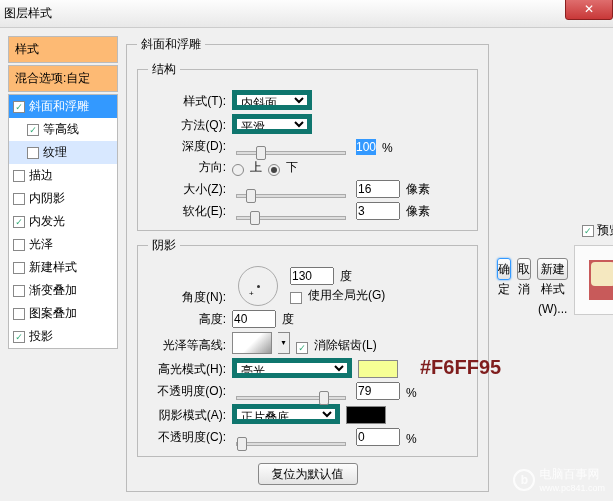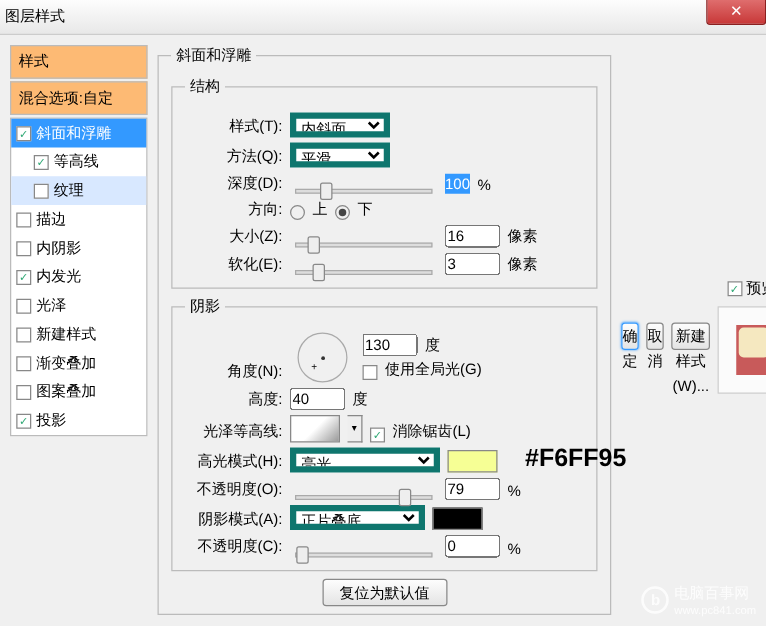--- a/index.html
+++ b/index.html
@@ -35,21 +35,21 @@
 .bluebox{background:#3399ff;color:#fff;padding:1px 0;display:inline-block}
 .rightcol{width:108px;display:flex;flex-direction:row;gap:6px;align-items:center;padding-top:4px}
 .btn{height:22px;border:1px solid #888;background:linear-gradient(#fdfdfd,#e4e4e4);text-align:center;line-height:20px;border-radius:3px}
 .btn.hl{border:1px solid #3399ff;box-shadow:0 0 2px #3399ff}
 .preview{text-align:center;margin-top:4px}
 .pv-box{width:70px;height:70px;border:1px solid #ccc;background:#fbfbfb;margin:6px auto;display:flex;align-items:center;justify-content:center}
 .pv-inner{width:40px;height:40px;background:#c85a5a;position:relative}
 .pv-inner::before{content:"";position:absolute;width:24px;height:24px;background:#f5e8c0;border-radius:4px;left:2px;top:2px}
 .footer-btns{display:flex;gap:14px;justify-content:center;margin-top:4px}
 .footer-btns .btn{width:100px}
-.annot{position:absolute;color:#000000;font-weight:bold;font-size:20px;font-family:Arial}
+.annot{position:absolute;color:#7f1d1d;font-weight:bold;font-size:20px;font-family:Arial}
 .watermark{position:absolute;right:8px;bottom:8px;color:#fff;opacity:.85;font-size:14px;display:flex;align-items:center;gap:4px}
 .wm-ico{width:22px;height:22px;border:2px solid #fff;border-radius:50%;display:inline-flex;align-items:center;justify-content:center;font-weight:bold}
 </style>
 </head>
 <body>
 
 <div class="titlebar">
   <span>图层样式</span>
   <div class="close-btn">
     <span>✕</span>

